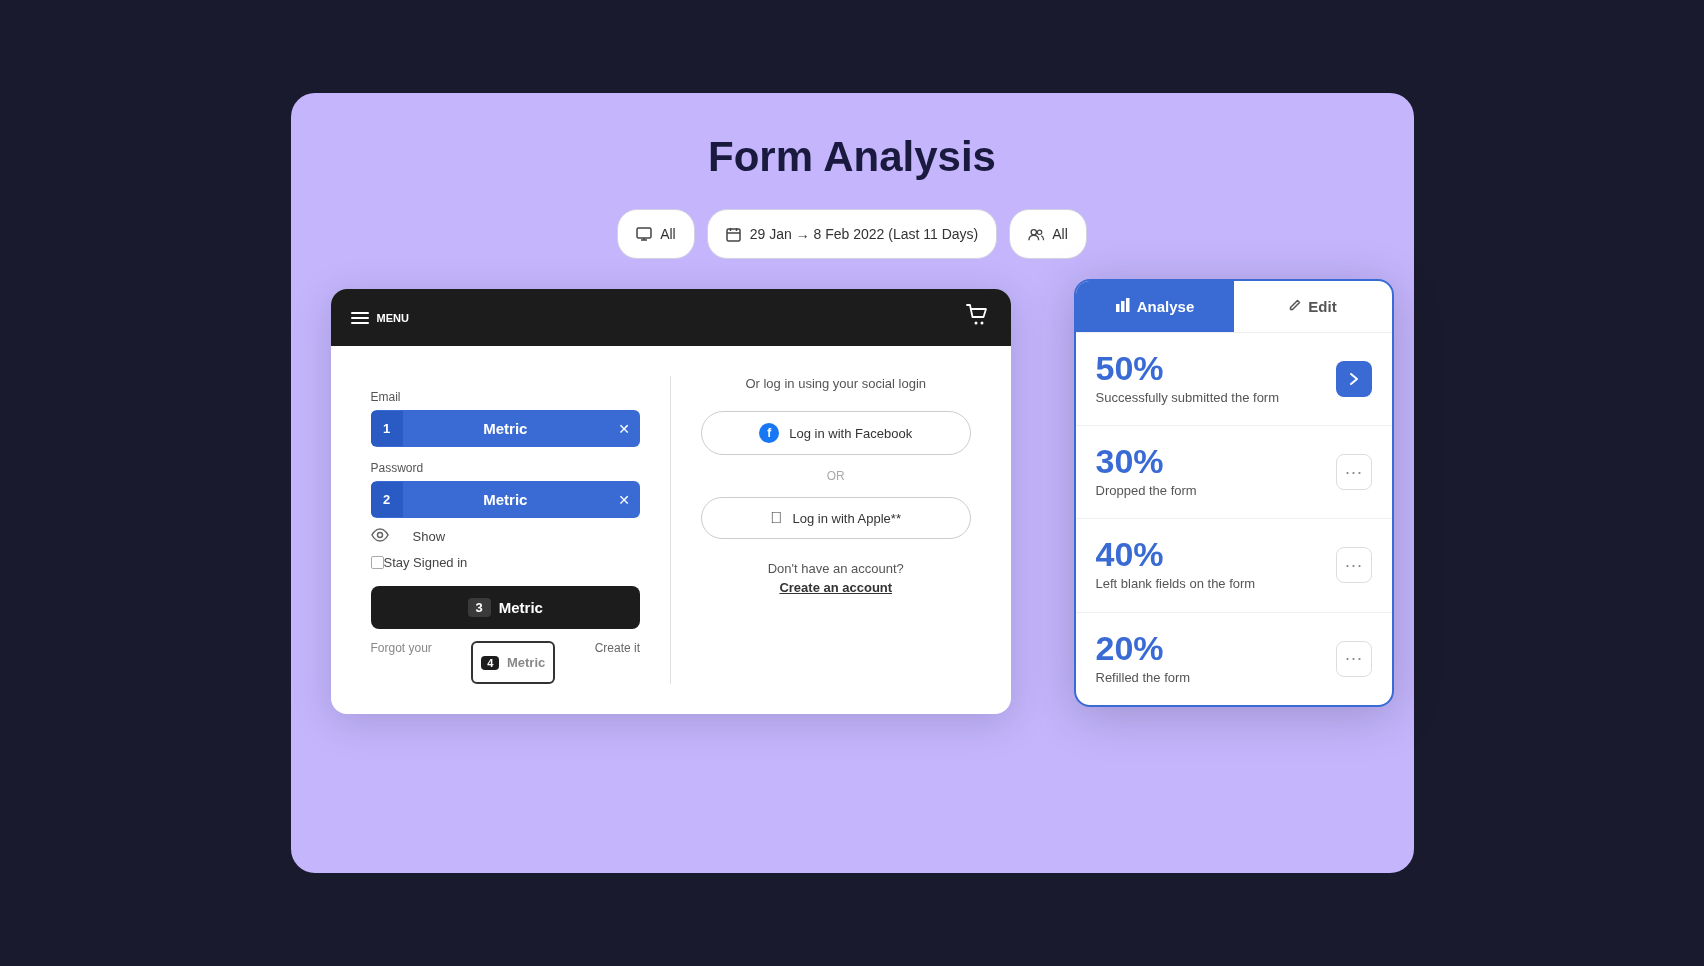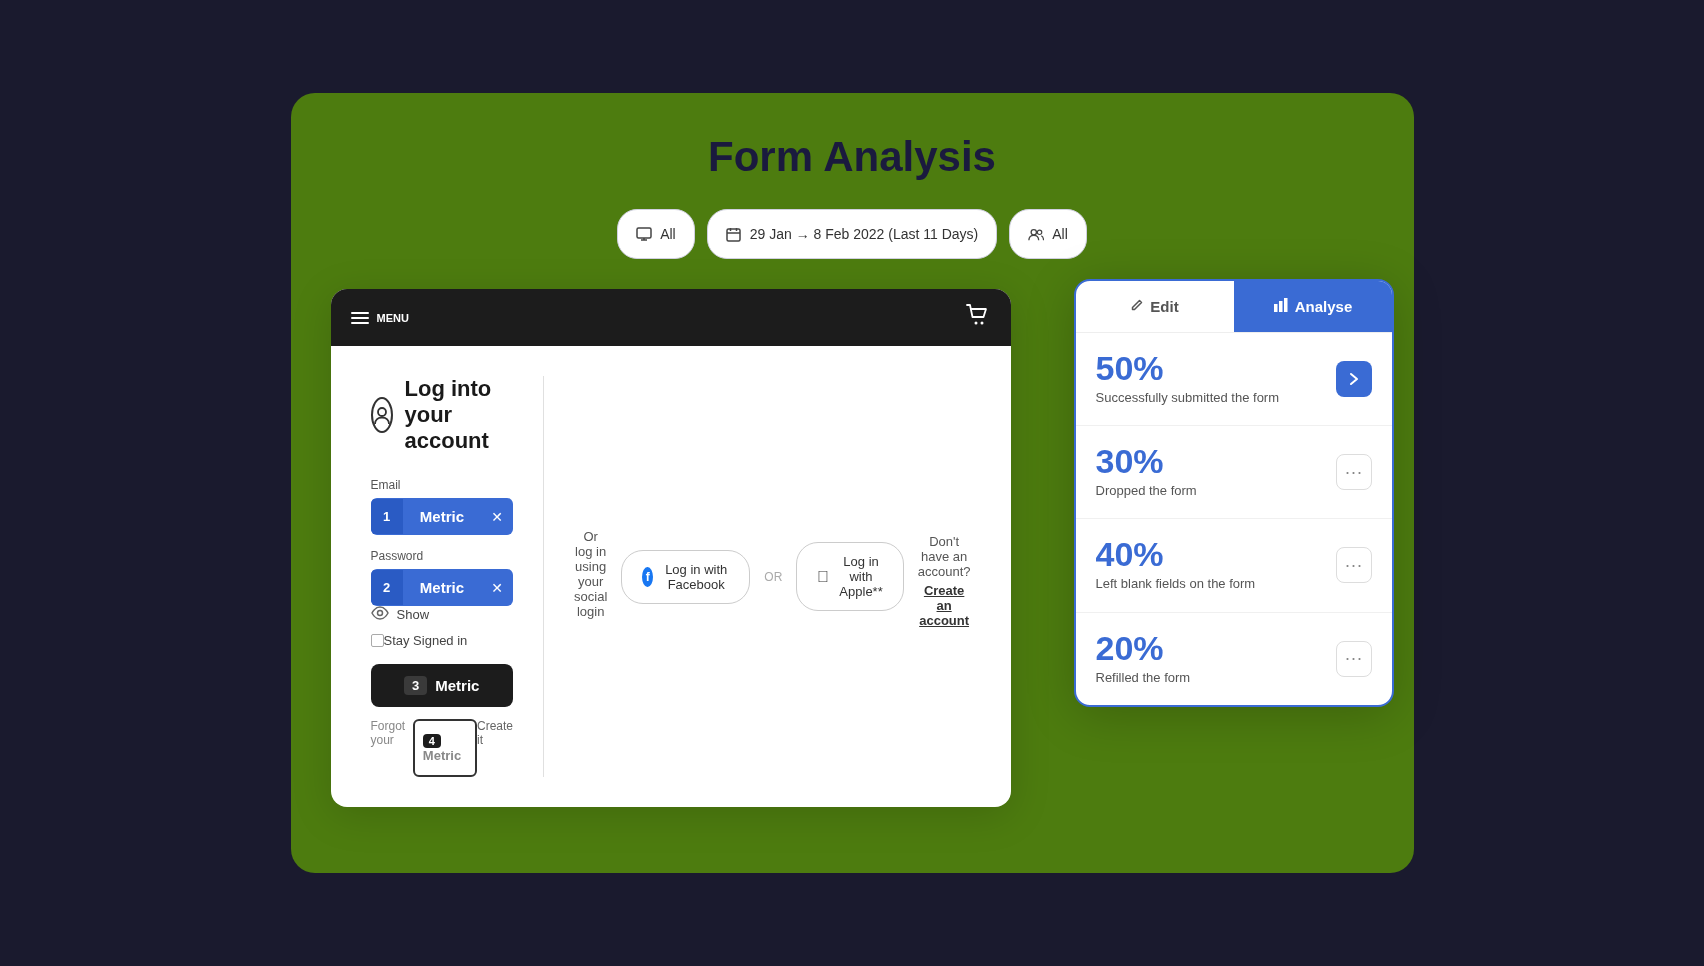--- a/index.html
+++ b/index.html
@@ -9,21 +9,21 @@
       display: flex;
       justify-content: center;
       align-items: center;
       min-height: 100vh;
       width: 1704px;
       height: 966px;
       overflow: hidden;
     }
 
     .outer-container {
-      background: #4d7c0f;
+      background: #c4b5fd;
       border-radius: 24px;
       width: 1123px;
       min-height: 780px;
       padding: 40px 40px 50px;
       position: relative;
     }
 
     .page-title {
       text-align: center;
       font-size: 42px;
@@ -188,21 +188,22 @@
     .metric-close {
       color: white;
       font-size: 14px;
       padding: 10px 10px;
       cursor: pointer;
     }
 
     .show-row {
       display: flex;
       align-items: center;
-      gap: 8px;
+      gap: 24px;
+      margin-top: 10px;
       font-size: 13px;
       color: #444;
     }
 
     .stay-signed {
       display: flex;
       align-items: center;
       font-size: 13px;
       color: #444;
       margin-top: 10px;
@@ -254,21 +255,21 @@
       border-radius: 6px;
       padding: 12px 8px;
       font-size: 13px;
       font-weight: 600;
     }
 
     .form-right {
       flex: 1;
       padding-left: 30px;
       display: flex;
-      flex-direction: row;
+      flex-direction: column;
       align-items: center;
       gap: 14px;
     }
 
     .social-title {
       font-size: 13px;
       color: #555;
       margin-bottom: 6px;
       text-align: center;
     }
@@ -471,29 +472,20 @@
           <svg width="26" height="24" viewBox="0 0 26 24" fill="none">
             <path d="M2 2h3l2.5 12h11l2.5-8H7" stroke="white" stroke-width="1.8" stroke-linecap="round" stroke-linejoin="round"></path>
             <circle cx="11" cy="20" r="1.5" fill="white"></circle>
             <circle cx="17" cy="20" r="1.5" fill="white"></circle>
           </svg>
         </div>
       </div>
 
       <div class="form-body">
         <div class="form-left">
-          <div class="form-header">
-            <div class="user-icon-circle">
-              <svg width="18" height="18" viewBox="0 0 18 18" fill="none">
-                <circle cx="9" cy="6" r="4" stroke="#333" stroke-width="1.8"></circle>
-                <path d="M2 18c0-4 3.1-6.5 7-6.5s7 2.5 7 6.5" stroke="#333" stroke-width="1.8"></path>
-              </svg>
-            </div>
-            <span class="form-title">Log into your account</span>
-          </div>
 
           <div class="field-label">Email</div>
           <div class="metric-field">
             <span class="metric-badge">1</span>
             <span class="metric-text">Metric</span>
             <span class="metric-close">✕</span>
           </div>
 
           <div class="field-label">Password</div>
           <div class="metric-field">
@@ -552,38 +544,38 @@
           <div class="account-section">
             <span>Don't have an account?</span>
             <a href="#">Create an account</a>
           </div>
         </div>
       </div>
     </div>
 
     <div class="analysis-panel">
       <div class="panel-tabs">
-        <div class="panel-tab">
-          <span>
-            <svg width="14" height="14" viewBox="0 0 14 14" fill="none">
-              <path d="M9.5 2.5l2 2-7 7H2.5v-2l7-7z" stroke="#555" stroke-width="1.5" stroke-linejoin="round"></path>
-            </svg>
-          </span>
-          <span>Edit</span>
-        </div>
         <div class="panel-tab active">
           <span>
             <svg width="16" height="16" viewBox="0 0 16 16" fill="none">
               <rect x="1" y="7" width="3.5" height="8" fill="white"></rect>
               <rect x="6" y="4" width="3.5" height="11" fill="white"></rect>
               <rect x="11" y="1" width="3.5" height="14" fill="white"></rect>
             </svg>
           </span>
           <span>Analyse</span>
         </div>
+        <div class="panel-tab">
+          <span>
+            <svg width="14" height="14" viewBox="0 0 14 14" fill="none">
+              <path d="M9.5 2.5l2 2-7 7H2.5v-2l7-7z" stroke="#555" stroke-width="1.5" stroke-linejoin="round"></path>
+            </svg>
+          </span>
+          <span>Edit</span>
+        </div>
       </div>
 
       <div class="metric-row">
         <div class="metric-left">
           <div class="metric-percent">50%</div>
           <div class="metric-desc">Successfully submitted the form</div>
         </div>
         <div class="metric-arrow-btn">
           <svg width="10" height="14" viewBox="0 0 10 14" fill="none">
             <path d="M2 2l6 5-6 5" stroke="white" stroke-width="2" stroke-linecap="round" stroke-linejoin="round"></path>

